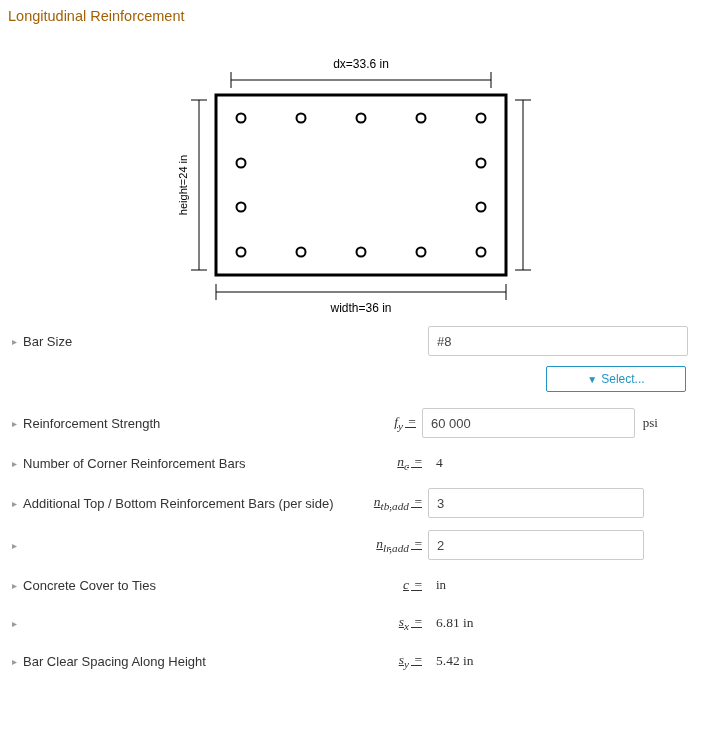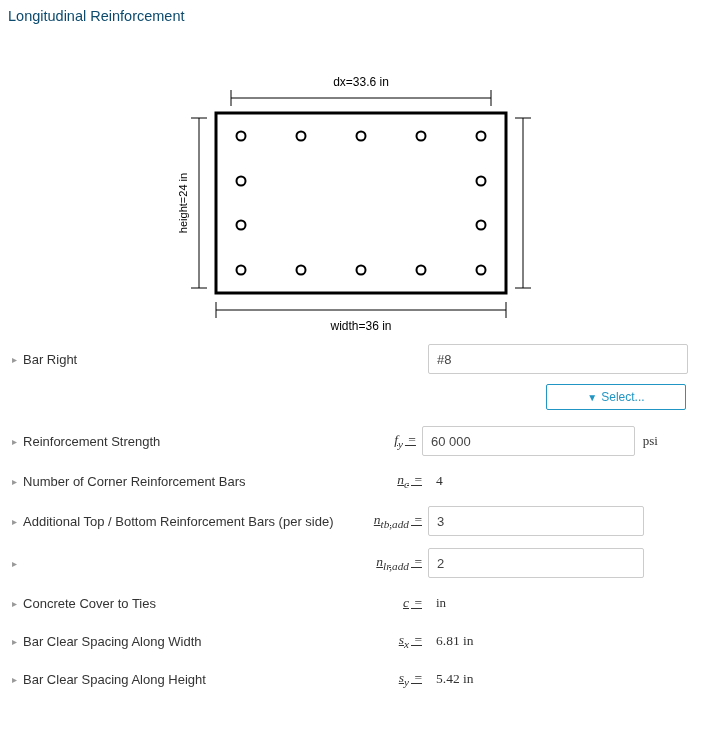--- a/index.html
+++ b/index.html
@@ -5,23 +5,23 @@
   * { box-sizing: border-box; }
   body {
     margin: 0;
     padding: 8px;
     font-family: "Segoe UI", Arial, sans-serif;
     font-size: 13px;
     color: #333;
     width: 702px;
   }
   .section-title {
-    color: #0c4a6e;
+    color: #a16207;
     font-size: 14.5px;
-    margin-bottom: 34px;
+    margin-bottom: 16px;
   }
   .diagram-wrap {
     display: flex;
     justify-content: center;
   }
   .form-row {
     display: flex;
     align-items: center;
     padding: 6px 0;
     min-height: 38px;
@@ -134,21 +134,21 @@
     <line x1="45" y1="244" x2="45" y2="260" stroke="#000" stroke-width="1"></line>
     <line x1="335" y1="244" x2="335" y2="260" stroke="#000" stroke-width="1"></line>
     <text x="190" y="272" text-anchor="middle" font-size="12" font-family="Arial">width=36 in</text>
   </svg>
 </div>
 
 <div class="barsize-block">
   <div class="barsize-input-row form-row">
     <div class="form-label-col">
       <span class="chevron">▸</span>
-      <span>Bar Right</span>
+      <span>Bar Size</span>
     </div>
     <div class="symbol-col"></div>
     <div style="width:260px;">
       <input type="text" class="barsize-input" value="#8" style="">
     </div>
   </div>
   <div class="barsize-select-row" style="padding-right:8px;">
     <button class="select-btn">
       <span class="funnel">▼</span>
       <span>Select...</span>
@@ -197,21 +197,20 @@
     <span class="chevron">▸</span>
     <span>Concrete Cover to Ties</span>
   </div>
   <div class="symbol-col"><span>c</span><span class="eq"> =</span></div>
   <div class="unit-col">in</div>
 </div>
 
 <div class="form-row">
   <div class="form-label-col">
     <span class="chevron">▸</span>
-    <span>Bar Clear Spacing Along Width</span>
   </div>
   <div class="symbol-col"><span>s<sub>x</sub></span><span class="eq"> =</span></div>
   <div class="readonly-val">6.81 in</div>
 </div>
 
 <div class="form-row">
   <div class="form-label-col">
     <span class="chevron">▸</span>
     <span>Bar Clear Spacing Along Height</span>
   </div>

